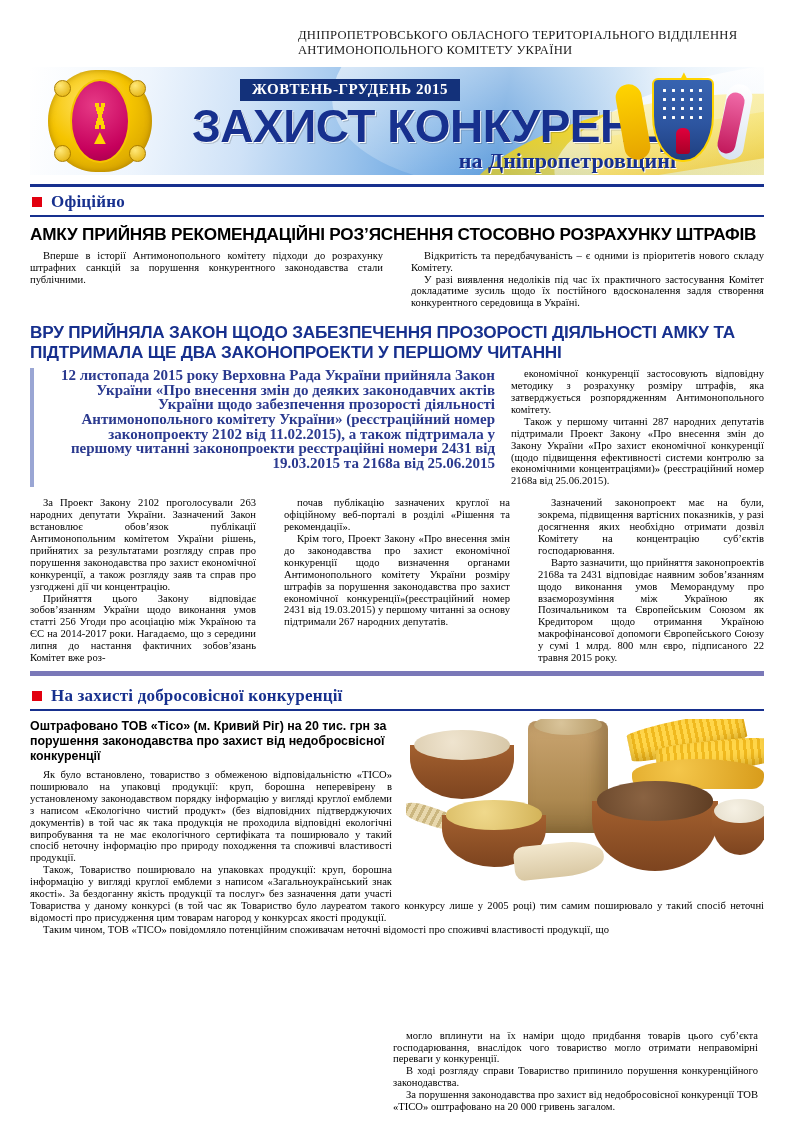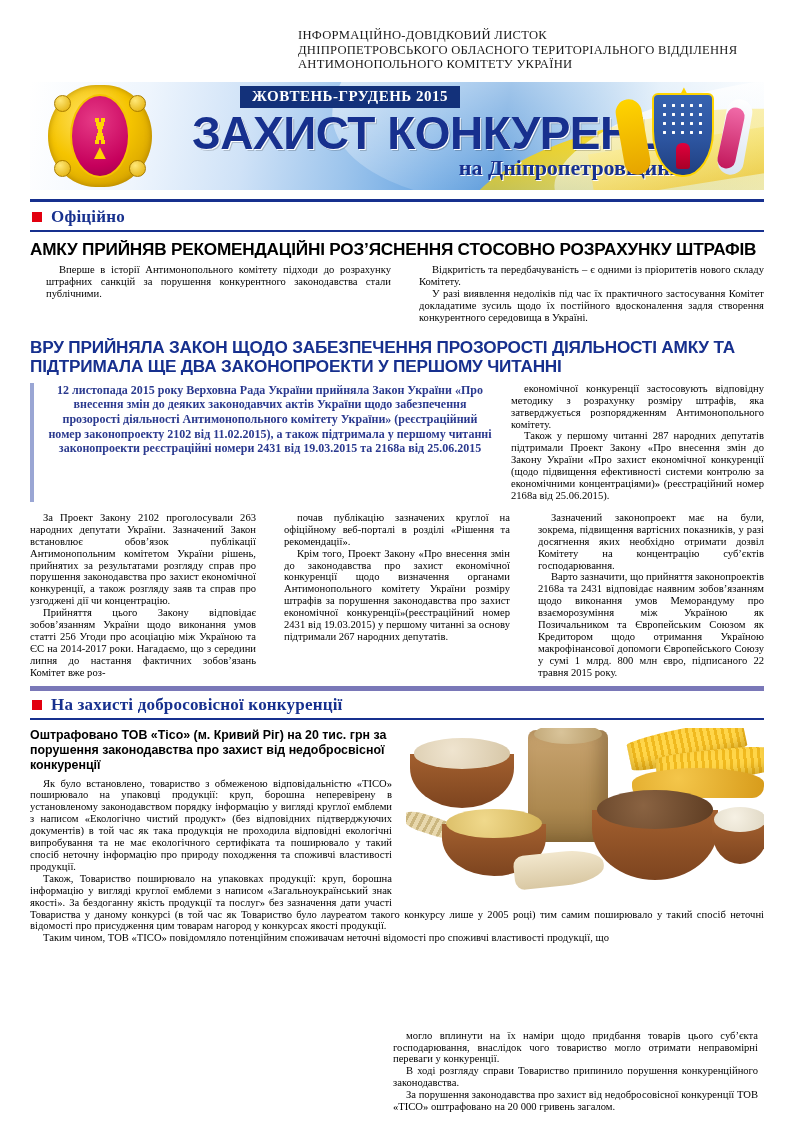--- a/index.html
+++ b/index.html
@@ -123,21 +123,21 @@
     position: absolute; left: 50%; bottom: 6px; transform: translateX(-50%);
     width: 14px; height: 26px; border-radius: 6px 6px 3px 3px;
     background: linear-gradient(180deg,#e0003c,#a80028);
   }
   .region-arms .crown {
     position: absolute; left: 50%; top: 0px; transform: translateX(-50%);
     color: #ffd400; font-size: 18px; line-height: 1;
   }
 
   
-  .banner-text { position: absolute; left: 162px; top: 4px; width: 490px; }
+  .banner-text { position: absolute; left: 162px; top: 12px; width: 490px; }
   .date-chip {
     display: inline-block;
     background: #13317a;
     color: #ffffff;
     font-family: "Liberation Serif", "DejaVu Serif", serif;
     font-weight: bold;
     font-size: 15px;
     letter-spacing: .5px;
     padding: 2px 12px 3px 12px;
     margin-left: 48px;
@@ -183,21 +183,21 @@
     font-weight: bold;
     font-size: 17.2px;
     line-height: 19.5px;
     letter-spacing: -.2px;
     color: #000;
     margin: 4px 0 5px 0;
   }
   h1.headline.blue { color: #17308e; }
 
   
-  .cols2 { display: flex; gap: 28px; margin-left: 16px; }
+  .cols2 { display: flex; gap: 28px; }
   .cols2 > div { flex: 1; }
   .cols3 { display: flex; gap: 28px; }
   .cols3 > div { flex: 1; }
 
   p.body {
     font-family: "Liberation Serif", "DejaVu Serif", serif;
     font-size: 10.6px;
     line-height: 11.9px;
     text-align: justify;
     text-indent: 13px;
@@ -209,24 +209,24 @@
   
   .lead-wrap { display: flex; gap: 16px; margin-top: 6px; }
   .lead-box {
     flex: 0 0 465px;
     border-left: 4px solid #9aa6d4;
     padding-left: 11px;
   }
   .lead-box p {
     font-family: "Liberation Serif", "DejaVu Serif", serif;
     font-weight: bold;
-    font-size: 12px;
+    font-size: 15px;
     line-height: 14.6px;
     color: #2b3a8f;
-    text-align: center;
+    text-align: right;
   }
   .lead-side { flex: 1; }
 
   
   .bar-purple { height: 5px; background: #7a78b8; margin: 7px 0 0 0; }
 
   
   .photo {
     position: relative;
     width: 100%; height: 172px;
@@ -256,21 +256,20 @@
   }
   .wrap-layout { position: relative; }
   .photo-float { float: right; width: 358px; margin: 0 0 8px 14px; }
 </style>
 </head>
 <body>
 
 <div class="page">
 
   <div class="top-caption">
-    <div>ІНФОРМАЦІЙНО-ДОВІДКОВИЙ ЛИСТОК</div>
     <div>ДНІПРОПЕТРОВСЬКОГО ОБЛАСНОГО ТЕРИТОРІАЛЬНОГО ВІДДІЛЕННЯ</div>
     <div>АНТИМОНОПОЛЬНОГО КОМІТЕТУ УКРАЇНИ</div>
   </div>
 
   <div class="banner">
     <div class="swoosh1"></div>
     <div class="yellow-band"></div>
     <div class="swoosh2"></div>
     <div class="swoosh3"></div>
 
@@ -344,21 +343,21 @@
       <p class="body">Крім того, Проект Закону «Про внесення змін до законодавства про захист економічної конкуренції щодо визначення органами Антимонопольного комітету України розміру штрафів за порушення законодавства про захист економічної конкуренції»(реєстраційний номер 2431 від 19.03.2015) у першому читанні за основу підтримали 267 народних депутатів.</p>
     </div>
     <div>
       <p class="body">Зазначений законопроект має на були, зокрема, підвищення вартісних показників, у разі досягнення яких необхідно отримати дозвіл Комітету на концентрацію суб’єктів господарювання.</p>
       <p class="body">Варто зазначити, що прийняття законопроектів 2168а та 2431 відповідає наявним зобов’язанням щодо виконання умов Меморандуму про взаєморозуміння між Україною як Позичальником та Європейським Союзом як Кредитором щодо отримання Україною макрофінансової допомоги Європейського Союзу у сумі 1 млрд. 800 млн євро, підписаного 22 травня 2015 року.</p>
     </div>
   </div>
 
   <div class="bar-purple"></div>
 
-  <div class="section-head" style="padding-top:4px">
+  <div class="section-head" style="padding-top:10px">
     <span class="bullet"></span>
     <span class="title">На захисті добросовісної конкуренції</span>
   </div>
   <div class="rule-bot"></div>
 
   <div class="wrap-layout">
 
     <div class="photo photo-float">
 
       <div class="p-el bowl" style="left:4px; top:26px; width:104px; height:54px;">

